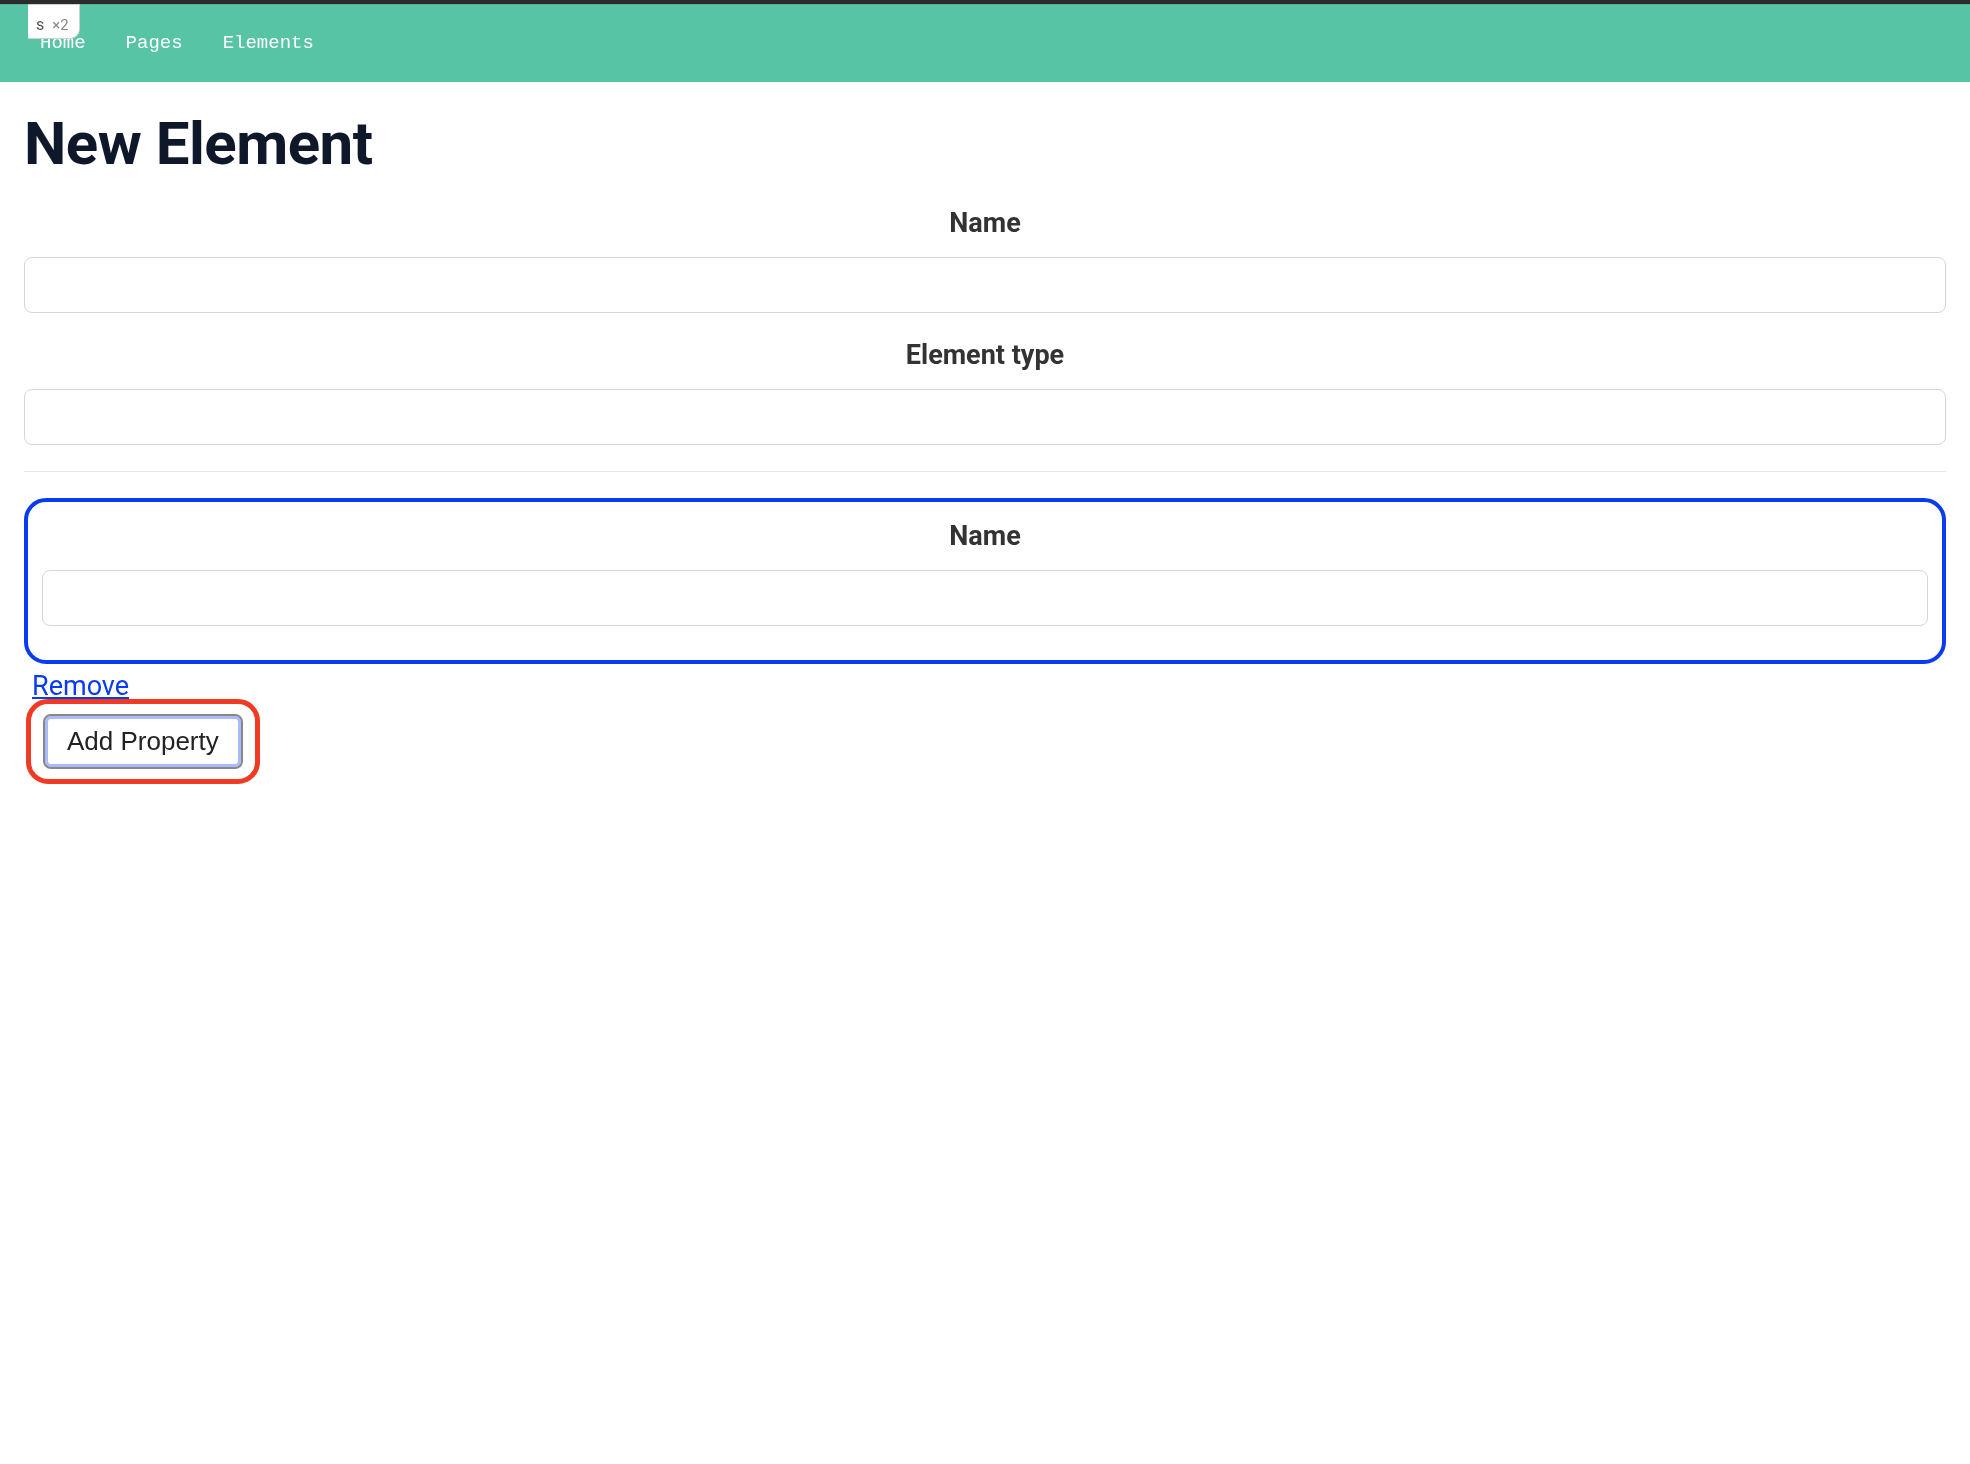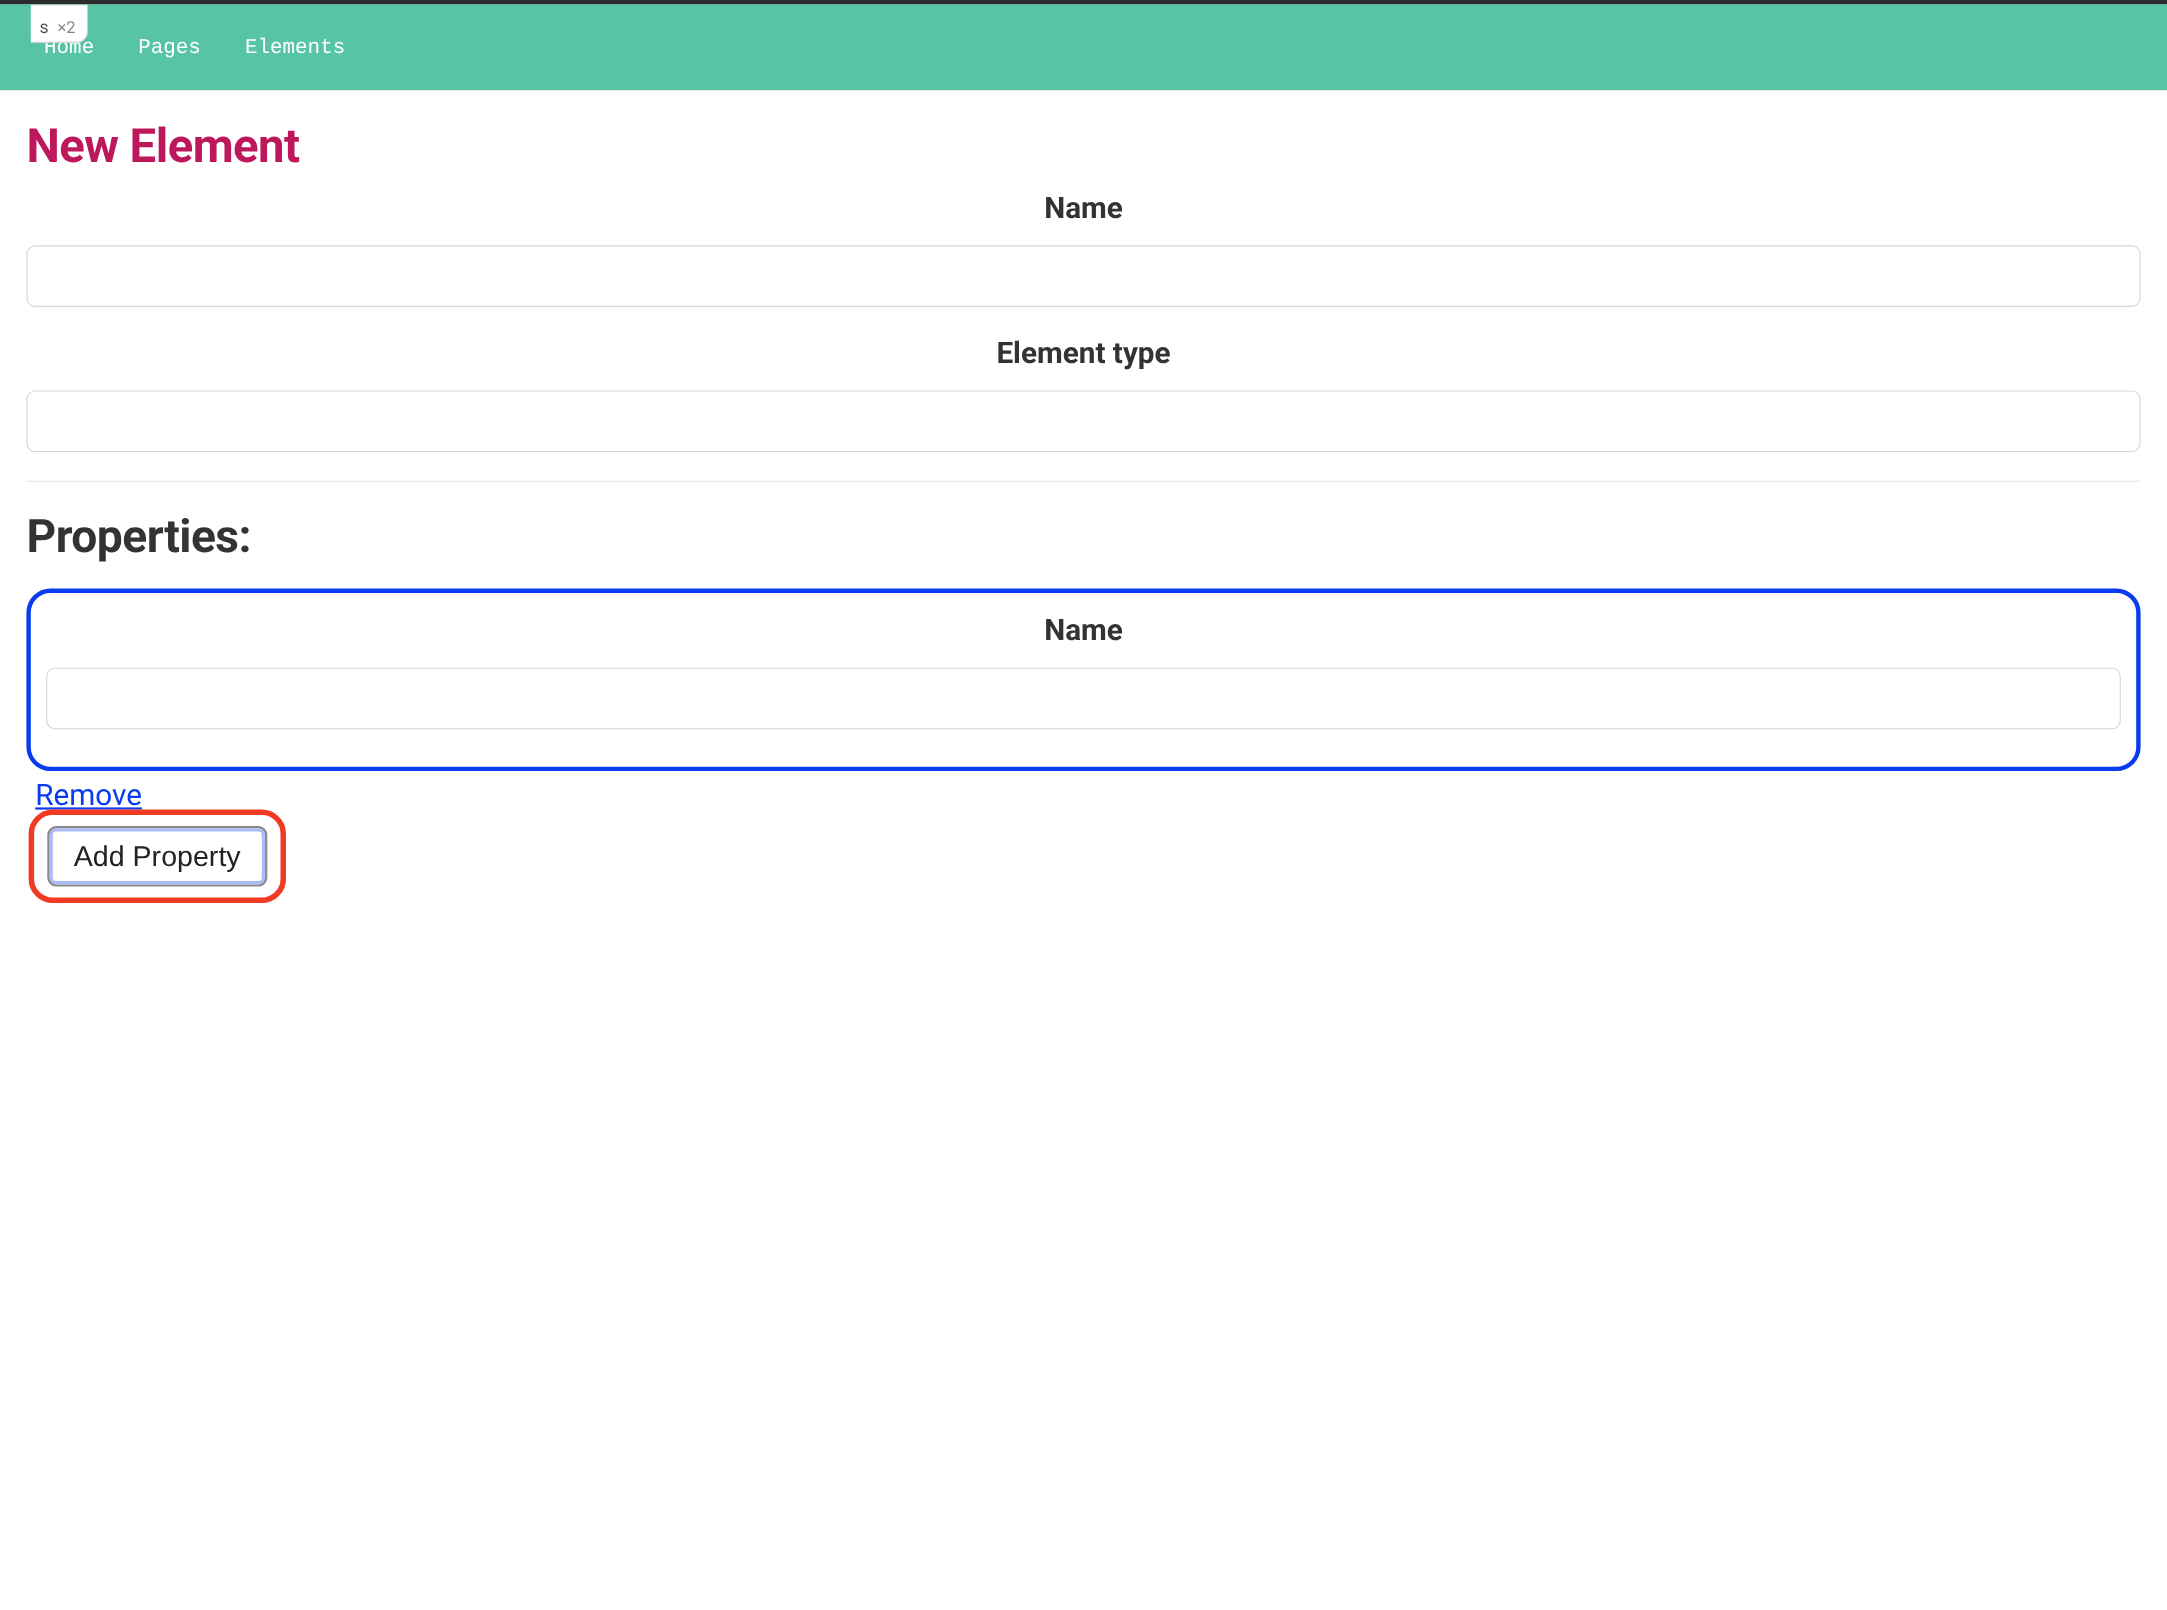--- a/index.html
+++ b/index.html
@@ -19,22 +19,22 @@
     .navbar {
       background:#57c4a5; height:78px; display:flex; align-items:center;
       padding:0 40px; gap:40px;
       box-shadow: inset 0 1px 0 rgba(0,0,0,.08);
     }
     .nav-item {
       color:#fff; font-size:19px; cursor:pointer;font-family:Liberation Mono, monospace;
     }
     .container { padding:26px 24px 40px 24px; }
     h1.page-title {
-      font-size:43px; font-weight:700; color:#be185d; letter-spacing:-0.5px;
-      margin-bottom:15px;
+      font-size:60px; font-weight:700; color:#0f172a; letter-spacing:-0.5px;
+      margin-bottom:28px;
     }
     h2.section-title {
       font-size:42px; font-weight:700; color:#333; letter-spacing:-0.5px;
       margin:18px 0 22px 0;
     }
     .form-group { margin-bottom:26px; }
     .form-label {
       display:block; font-size:27px; font-weight:700; color:#333;
       margin-bottom:18px;
       text-align:center;
@@ -88,21 +88,20 @@
     <input class="form-control" type="text" value="" style="">
   </div>
 
   <div class="form-group">
     <label class="form-label">Element type</label>
     <input class="form-control" type="text" value="" style="">
   </div>
 
   <hr class="divider">
 
-  <h2 class="section-title">Properties:</h2>
 
   <div class="prop-card">
     <div class="form-group">
       <label class="form-label">Name</label>
       <input class="form-control" type="text" value="" style="">
     </div>
   </div>
 
   <a class="remove-link">Remove</a>
 

